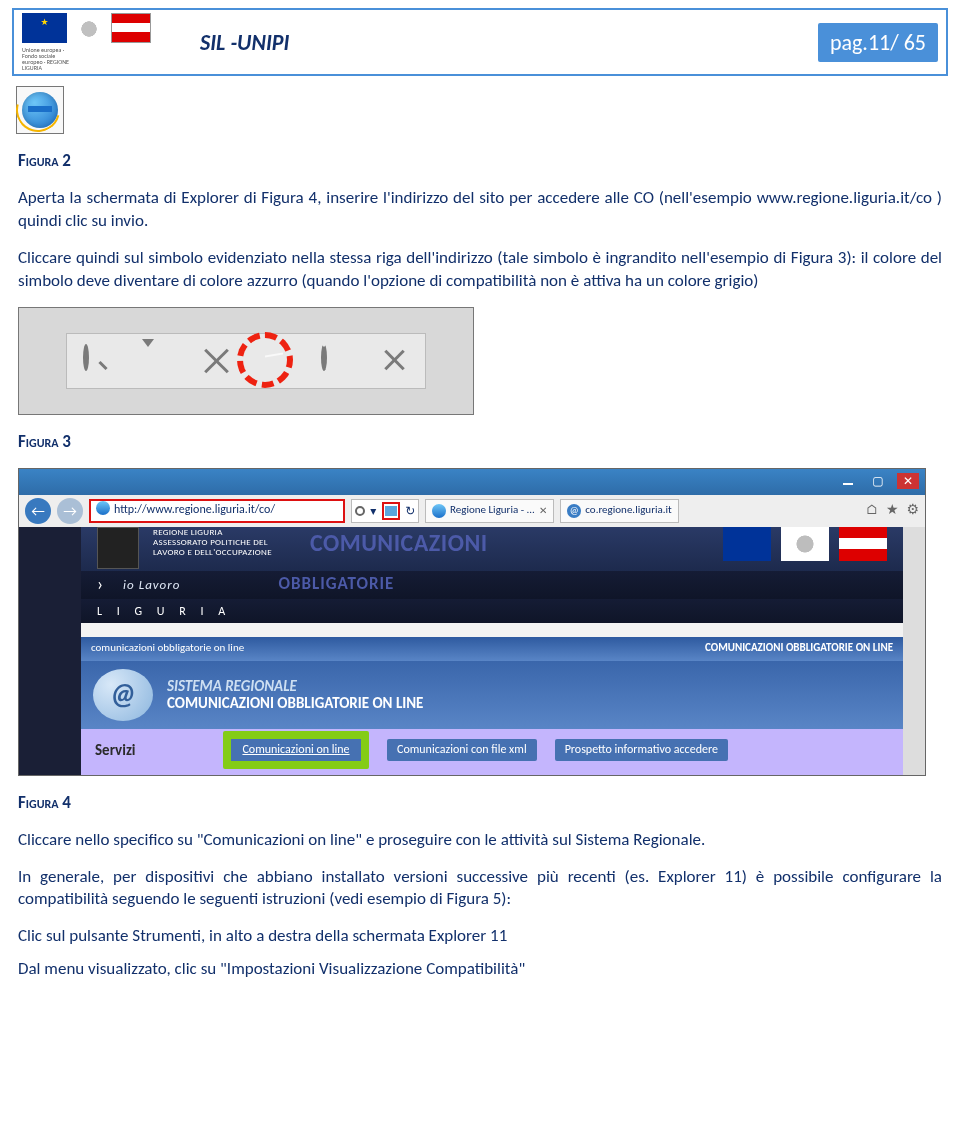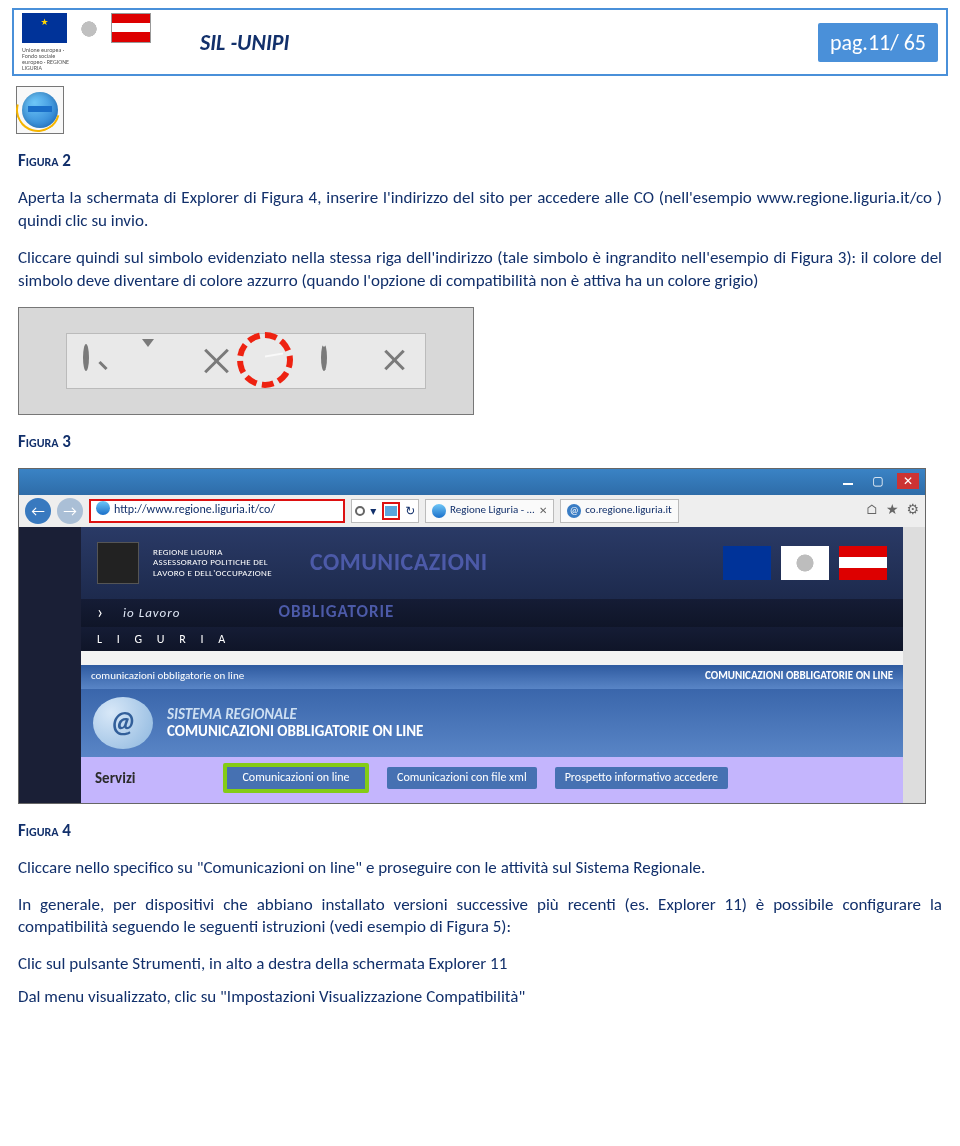--- a/index.html
+++ b/index.html
@@ -56,21 +56,21 @@
   .compat-sm { width: 12px; height: 10px; background: #5aa6dd; }
   .tab-pill { height: 24px; background: #fafafa; border: 1px solid #bbb; font-size: 11px; display: flex; align-items: center; padding: 0 6px; gap: 4px; }
   .tab-pill .x { color: #666; font-size: 10px; }
   .tab-at { width: 14px; height: 14px; border-radius: 50%; background: #3a7dc5; color:#fff; font-size:10px; display:flex; align-items:center; justify-content:center; }
   .tray { margin-left: auto; display: flex; gap: 8px; color: #666; font-size: 14px; }
   
   .fig4-band { display: flex; }
   .band-left { width: 62px; background: #1a1f36; }
   .band-mid { flex: 1; }
   .band-right { width: 22px; background: #ddd; }
-  .band-head { height: 72px; background: linear-gradient(#2a3a66,#1d2a4d); display: flex; align-items: center; padding: 0 16px; gap: 14px; color: #fff; }
+  .band-head { height: 44px; background: linear-gradient(#2a3a66,#1d2a4d); display: flex; padding: 0 16px; gap: 14px; color: #fff; }
   .lig-logo { width: 42px; height: 42px; background: #222; border: 1px solid #555; }
   .band-txt { font-size: 9px; line-height: 1.15; letter-spacing: .3px; }
   .band-title { color: #4c5aa8; font-size: 24px; font-weight: bold; margin-left: 24px; letter-spacing: .5px; }
   .band-flags { margin-left: auto; display: flex; gap: 10px; }
   .mini-flag { width: 48px; height: 34px; background: #003399; }
   .mini-flag.it { background: radial-gradient(circle, #bdbdbd 28%, transparent 30%), #fff; }
   .mini-flag.lg { background: linear-gradient(#d00 33%,#fff 33% 66%,#d00 66%); }
   .band-sub { height: 28px; background: linear-gradient(#151c35,#0f1528); color: #fff; font-size: 12px; display: flex; align-items: center; padding: 0 16px; letter-spacing: 4px; gap: 16px; }
   .band-sub .io { font-size: 13px; letter-spacing: 1px; color: #dfe7f5; font-style: italic; }
   .band-sub .obbl { margin-left: 82px; color: #4c5aa8; font-size: 17px; font-weight: bold; letter-spacing: 1px; }
@@ -78,21 +78,21 @@
   
   .bar-grad { height: 24px; background: linear-gradient(#2e5aa0,#5985c6); display: flex; align-items: center; padding: 0 10px; font-size: 11px; color: #fff; }
   .bar-grad .right { margin-left: auto; font-weight: bold; font-size: 11px; }
   .sys-band { height: 68px; background: linear-gradient(#3a66ab,#5985c6); display: flex; align-items: center; padding: 0 12px; gap: 14px; }
   .co-logo { width: 60px; height: 52px; border-radius: 50%; background: radial-gradient(circle at 30% 30%,#d8e8f8,#8cb6de); display: flex; align-items: center; justify-content: center; color: #325f9a; font-size: 30px; font-weight: bold; font-style: italic; }
   .sys-txt { color: #fff; font-size: 15px; line-height: 1.1; font-weight: bold; }
   .sys-txt .l1 { color: #cddff2; font-style: italic; }
   .serv-row { height: 46px; background: #c4b5fd; display: flex; align-items: center; padding: 0 14px 4px; gap: 18px; }
   .serv-label { font-weight: bold; color: #2b2b2b; font-size: 15px; width: 110px; }
   .serv-btn { background: #4671b2; color: #fff; font-size: 12px; padding: 4px 10px; min-width: 146px; text-align: center; line-height: 1.15; border-radius: 2px; }
-  .serv-btn.boxed { border: 4px solid #84cc16; }
+  .serv-btn.boxed { border: 8px solid #84cc16; text-decoration: underline; }
   
   .bold { font-weight: bold; }
 </style>
 </head>
 <body>
 
 <div class="header-bar">
   <div class="header-logos">
     <div style="display:flex;flex-direction:column;gap:2px">
       <div style="display:flex;gap:3px">

